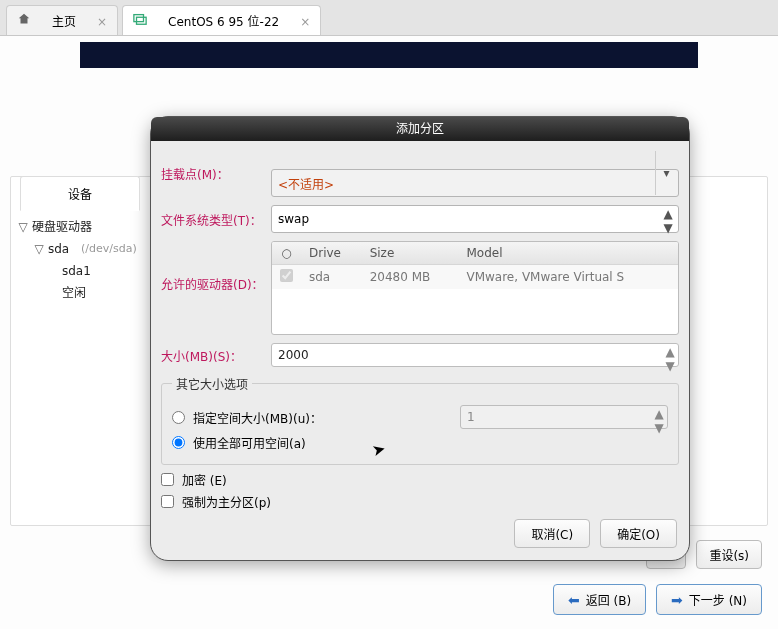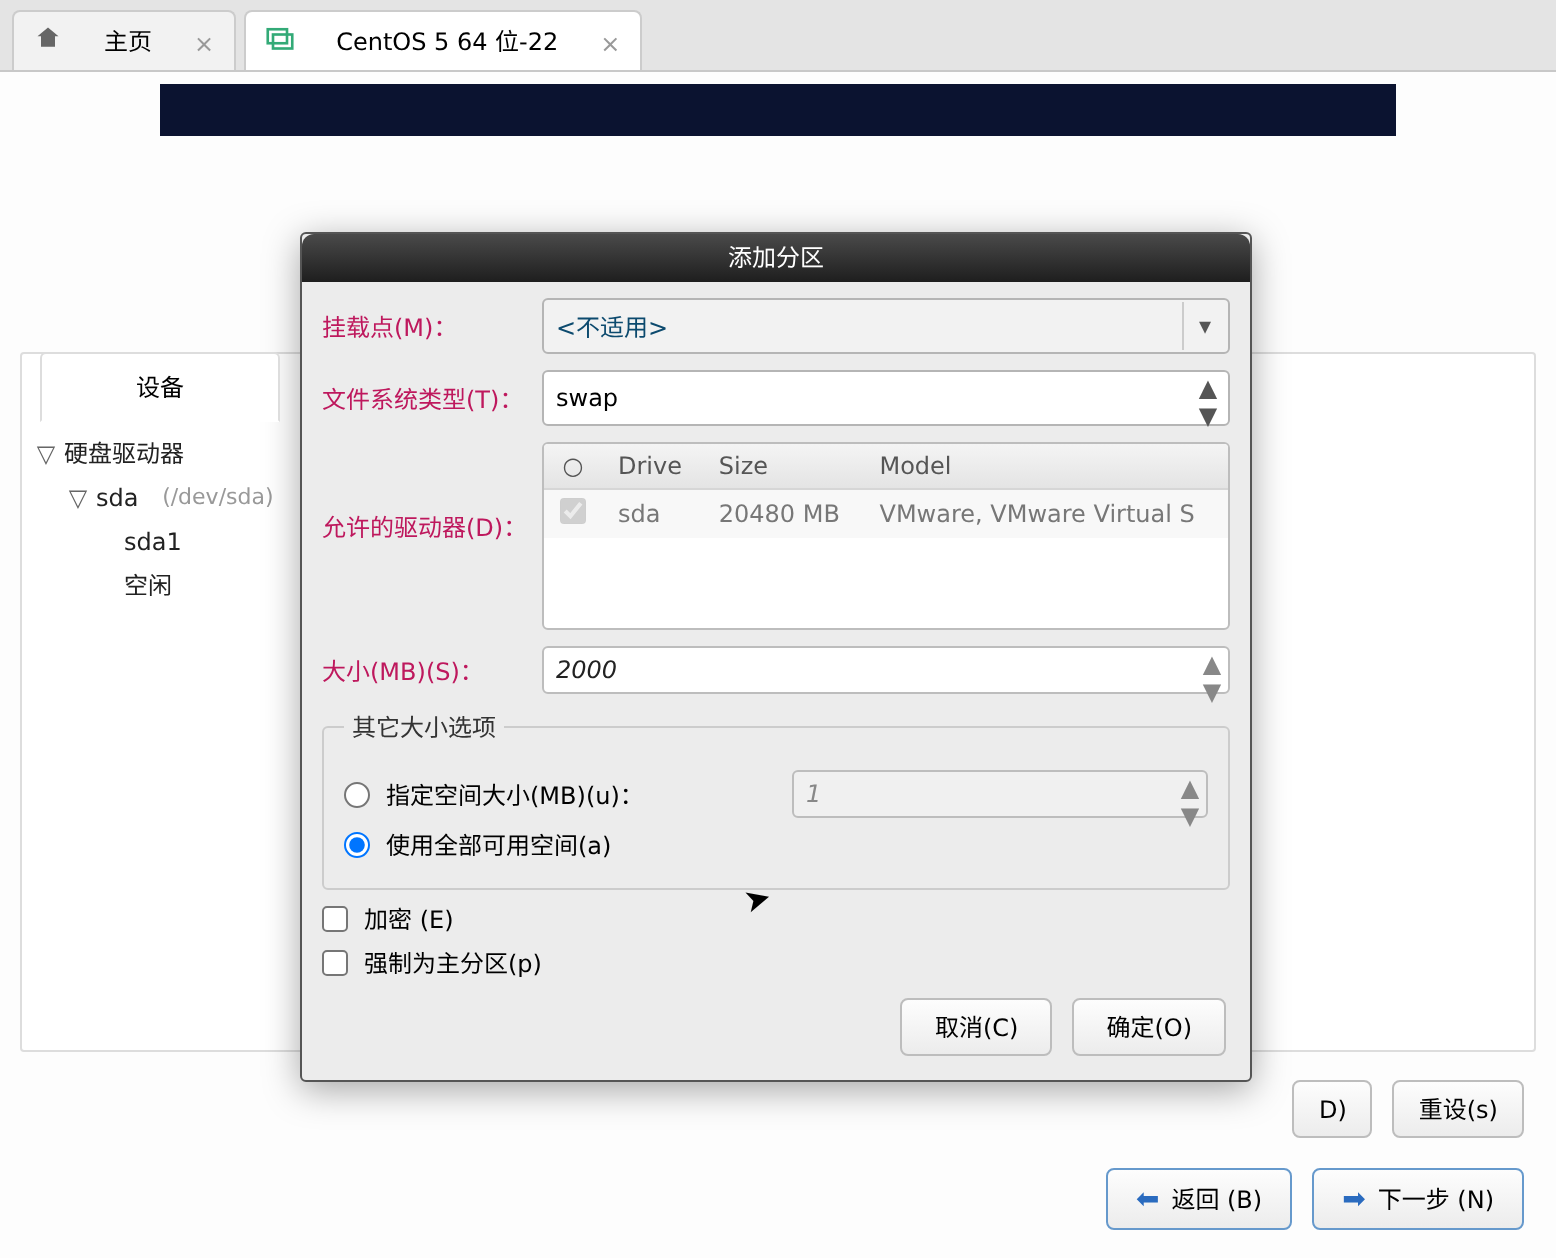--- a/index.html
+++ b/index.html
@@ -26,44 +26,44 @@
   .tree .devpath { color: #999; font-size: 11px; }
 
   .bottom-btns { position: absolute; bottom: 60px; right: 16px; display: flex; gap: 10px; }
   .bottom-btns button, .nav-btns button { padding: 5px 12px; border: 1px solid #bdbdbd; border-radius: 4px; background: linear-gradient(#fdfdfd,#ececec); cursor: pointer; }
 
   .nav-btns { position: absolute; bottom: 14px; right: 16px; display: flex; gap: 10px; }
   .nav-btns button { display: flex; align-items: center; gap: 6px; padding: 6px 14px; border: 1px solid #6699cc; }
   .nav-ico { color: #2a6bbf; font-size: 14px; }
 
   
-  .modal { position: absolute; top: 116px; left: 150px; width: 476px; background: #ececec; border: 1px solid #555; border-radius: 3px; box-shadow: 0 4px 18px rgba(0,0,0,.35); }
+  .modal { position: absolute; top: 116px; left: 150px; width: 540px; background: #ececec; border: 1px solid #555; border-radius: 18px; box-shadow: 0 4px 18px rgba(0,0,0,.35); }
   .modal .titlebar { height: 24px; background: linear-gradient(#4a4a4a,#1e1e1e); color: #fff; text-align: center; line-height: 24px; border-radius: 6px 6px 0 0; font-size: 12px; }
   .modal .body { padding: 8px 10px 10px 10px; }
   .row2 { display: flex; align-items: center; margin-bottom: 8px; }
   .row2 .lab { width: 110px; color: #be185d; }
   .row2 .ctl { flex: 1; }
 
   .combo { position: relative; }
   .combo input { width: 100%; height: 28px; padding: 3px 28px 3px 6px; border: 1px solid #b5b5b5; border-radius: 3px; background: #fff; }
-  .combo.disabled input { background: #f2f2f2; color: #0c4a6e; }
+  .combo.disabled input { background: #f2f2f2; color: #c2410c; margin-top: 20px; }
   .combo .arrow { position: absolute; right: 2px; top: 2px; bottom: 2px; width: 22px; display: flex; align-items: center; justify-content: center; color: #555; border-left: 1px solid #ccc; }
   .combo .updown { position: absolute; right: 2px; top: 2px; bottom: 2px; width: 18px; display: flex; flex-direction: column; font-size: 8px; color: #555; }
   .combo .updown span { flex: 1; display: flex; align-items: center; justify-content: center; }
 
   .drives { border: 1px solid #bdbdbd; border-radius: 3px; background: #fff; height: 94px; overflow: hidden; }
   .drives table { width: 100%; border-collapse: collapse; }
   .drives thead th { background: linear-gradient(#f4f4f4,#e4e4e4); font-weight: normal; color: #555; text-align: left; padding: 4px 8px; border-bottom: 1px solid #d6d6d6; }
   .drives thead th:first-child { width: 24px; text-align: center; }
   .drives tbody td { padding: 4px 8px; color: #777; }
   .drives tbody tr { background: #f8f8f8; }
   .drives tbody td:first-child { text-align: center; }
 
   .spin-small { width: 208px; position: relative; }
-  .spin-small input { width: 100%; height: 24px; padding: 2px 20px 2px 6px; border: 1px solid #bdbdbd; border-radius: 3px; background: #f0f0f0; color: #888; font-style: italic; }
+  .spin-small input { width: 100%; height: 24px; padding: 2px 20px 2px 6px; border: 1px solid #bdbdbd; border-radius: 3px; background: #f0f0f0; color: #888; }
   .spin-small.enabled input { background: #fff; color: #222; }
   .spin-small .updown { position: absolute; right: 2px; top: 2px; bottom: 2px; width: 14px; display: flex; flex-direction: column; font-size: 7px; color: #888; }
   .spin-small .updown span { flex:1; display:flex; align-items:center; justify-content:center; }
 
   fieldset.group { border: 1px solid #ccc; border-radius: 3px; margin: 4px 0 6px 0; padding: 8px 10px; }
   fieldset.group legend { padding: 0 4px; color: #333; }
   .radio-row, .chk-row { display: flex; align-items: center; gap: 8px; margin: 5px 0; }
   .radio-row .rlabel { flex: 0 0 auto; }
   .radio-row .spacer { flex: 1; }
 
@@ -87,21 +87,21 @@
     <span>主页</span>
     <span class="close">×</span>
   </div>
   <div class="tab active">
     <span class="vm-ico">
       <svg viewBox="0 0 16 16">
           <rect x="1" y="3" width="11" height="8" fill="none" stroke="#3a7" stroke-width="1.5"></rect>
           <rect x="4" y="6" width="11" height="8" fill="none" stroke="#3a7" stroke-width="1.5"></rect>
         </svg>
     </span>
-    <span>CentOS 5 64 位-22</span>
+    <span>CentOS 6 95 位-22</span>
     <span class="close">×</span>
   </div>
 </div>
 
 <div class="bg-header"></div>
 
 <div class="bg-panel"></div>
 <div class="device-tabhdr">设备</div>
 
 <div class="tree">

